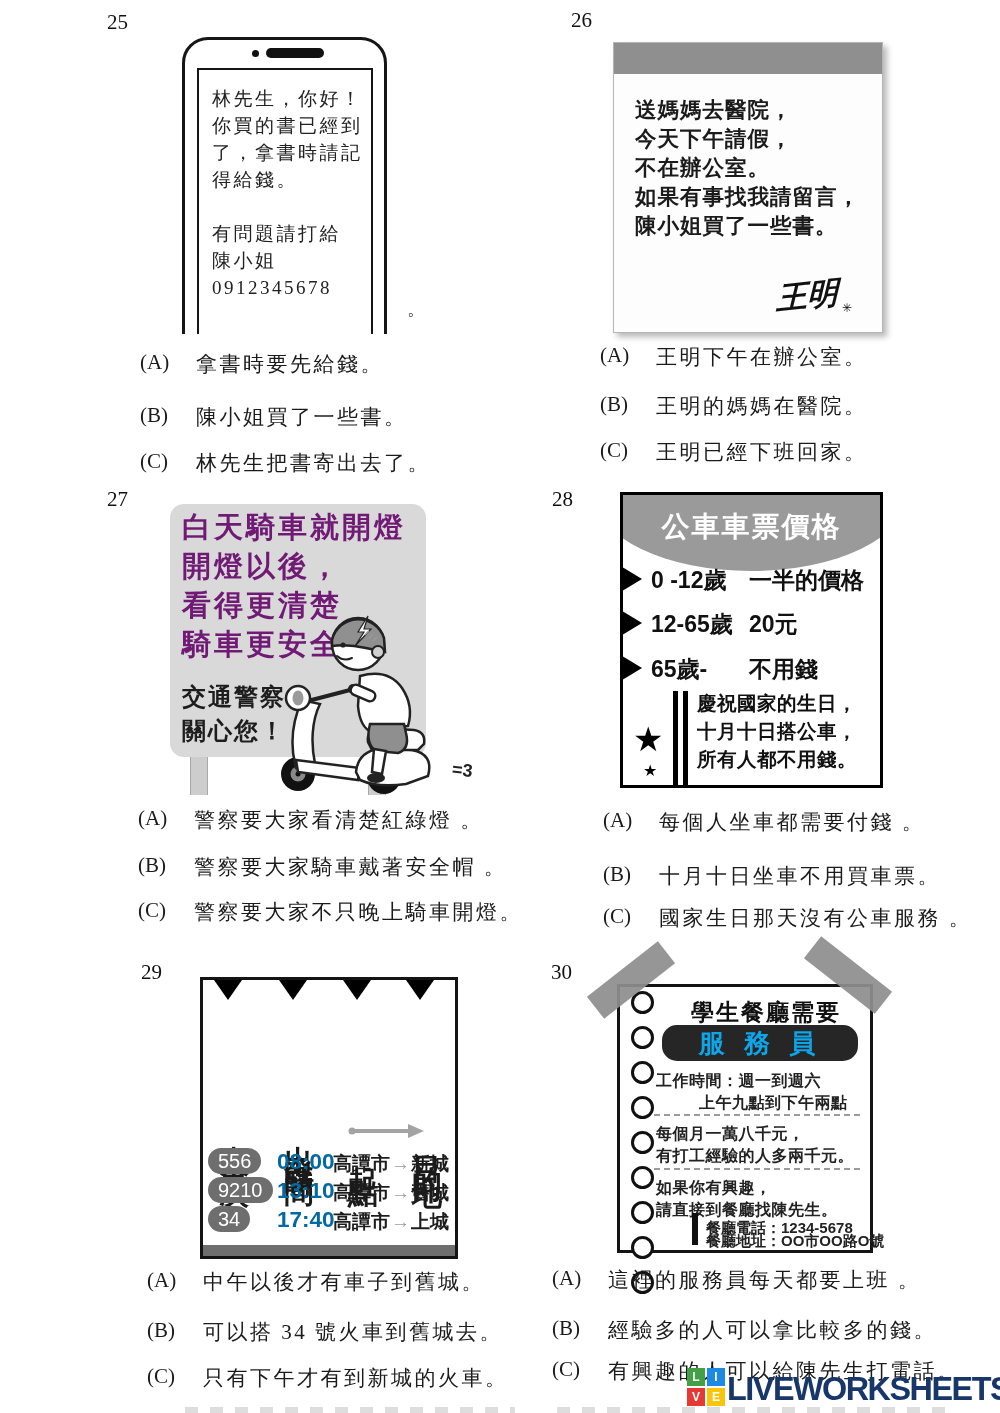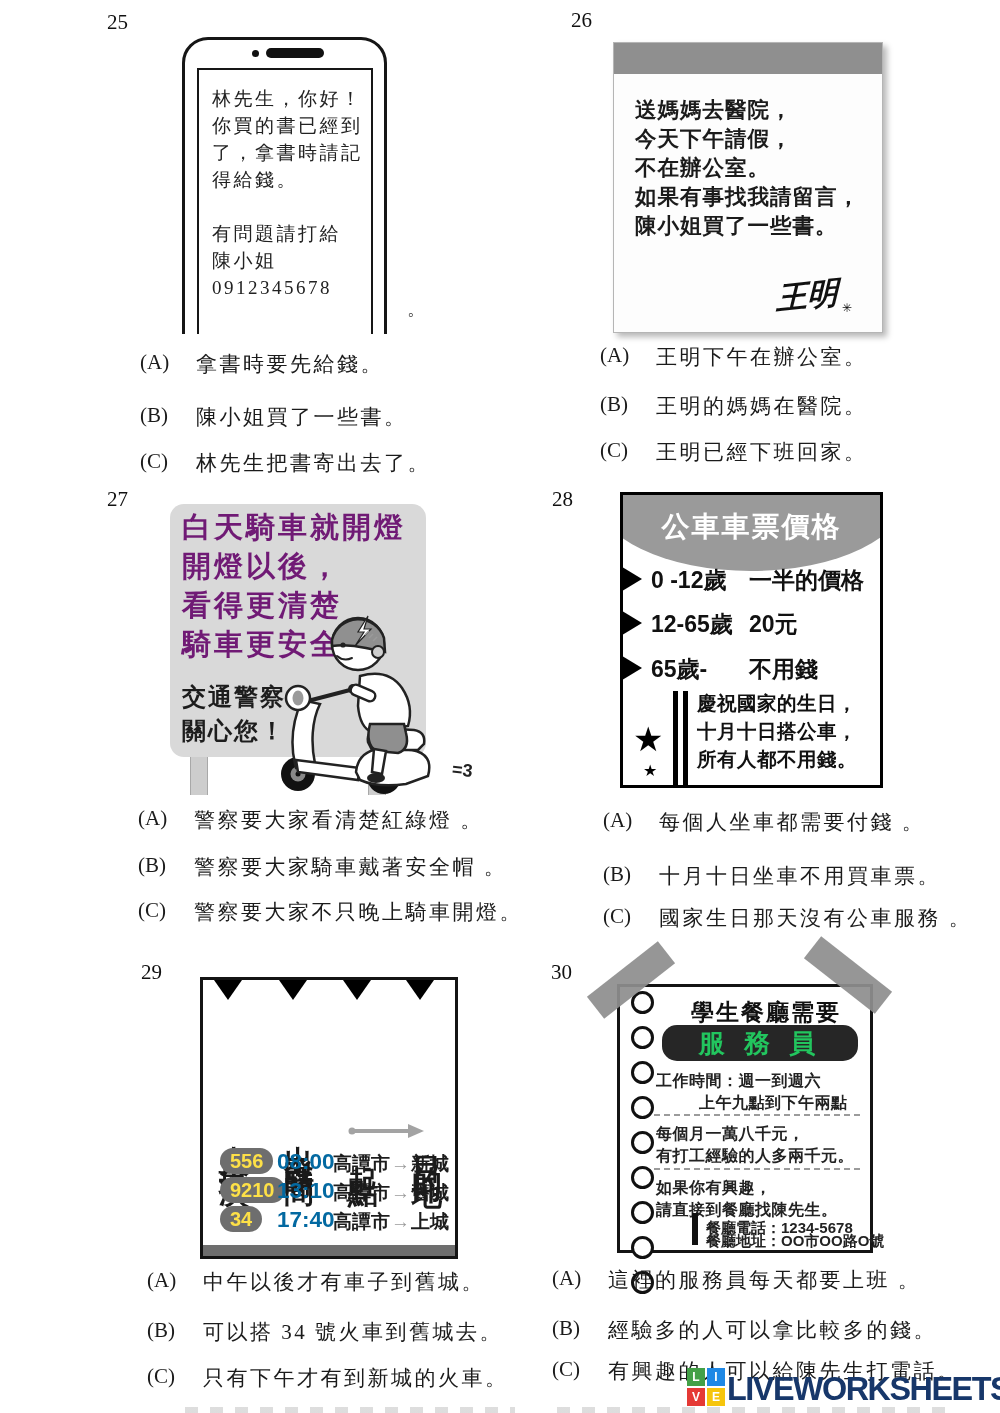--- a/index.html
+++ b/index.html
@@ -64,37 +64,37 @@
 
   
   .tt{left:200px;top:977px;width:252px;height:276px;border:3px solid #141414;background:#fff;
       font-family:"Liberation Sans","DejaVu Sans",sans-serif;}
   .tri-down{position:absolute;top:0;width:0;height:0;border-left:14px solid transparent;
             border-right:14px solid transparent;border-top:20px solid #000;}
   .tt-header{position:absolute;bottom:91px;writing-mode:vertical-rl;text-orientation:upright;
              font-weight:bold;font-size:30px;line-height:1;letter-spacing:11px;color:#1a1a1a;}
   .tt-arrow{position:absolute;left:145px;top:143px;}
   .tt-row{position:absolute;left:0;right:0;height:28px;}
-  .tt-pill{position:absolute;left:17px;top:0;background:#6e6e6e;color:#fde047;font-weight:bold;font-size:20px;
+  .tt-pill{position:absolute;left:5px;top:0;background:#6e6e6e;color:#ffffff;font-weight:normal;font-size:20px;
            border-radius:14px;padding:1px 10px;line-height:24px;}
   .tt-time{position:absolute;left:74px;top:1px;font-weight:bold;font-size:22.5px;color:#0369a1;}
   .tt-route{position:absolute;left:130px;top:3px;font-weight:bold;font-size:19px;color:#1c1c1c;white-space:nowrap;}
   .tt-route .arr{color:#9a9a9a;padding:0 1px;}
   .tt-bottom{position:absolute;left:0;right:0;bottom:0;height:11px;background:#6e6e6e;}
 
   
   .job{left:617px;top:984px;width:250px;height:263px;border:3px solid #141414;background:#fff;
        font-family:"Liberation Sans","DejaVu Sans",sans-serif;}
   .tape{position:absolute;width:90px;height:28px;background:#8e8e8e;opacity:.93;z-index:3;}
   .holes{position:absolute;left:11px;top:4px;display:flex;flex-direction:column;gap:12px;}
   .hole{width:17px;height:17px;border:3px solid #111;border-radius:50%;background:#fff;}
   .job-title{position:absolute;left:48px;right:6px;top:10px;text-align:center;font-weight:bold;
              font-size:23px;letter-spacing:2px;color:#111;white-space:nowrap;}
   .job-pill{position:absolute;left:42px;top:38px;width:196px;height:36px;background:#262626;border-radius:15px;
-            color:#22c55e;font-weight:bold;font-size:26px;letter-spacing:6px;text-align:center;line-height:36px;}
+            color:#0ea5e9;font-weight:bold;font-size:26px;letter-spacing:6px;text-align:center;line-height:36px;}
   .job-line{position:absolute;font-weight:bold;font-size:16px;color:#222;letter-spacing:.5px;white-space:nowrap;}
   .job-dash{position:absolute;left:34px;right:10px;border-top:2px dashed #9b9b9b;}
   .job-cbar{position:absolute;left:72px;top:226px;width:6px;height:32px;background:#111;}
   .job-contact{position:absolute;font-weight:bold;font-size:15px;color:#222;white-space:nowrap;}
 
   
   .lw{left:687px;top:1368px;display:flex;align-items:flex-end;z-index:5;}
   .lw-grid{display:grid;grid-template-columns:18px 18px;grid-auto-rows:18px;gap:2px;}
   .lw-sq{display:flex;align-items:center;justify-content:center;color:#fff;
          font-family:"Liberation Sans","DejaVu Sans",sans-serif;font-weight:bold;font-size:12px;}

